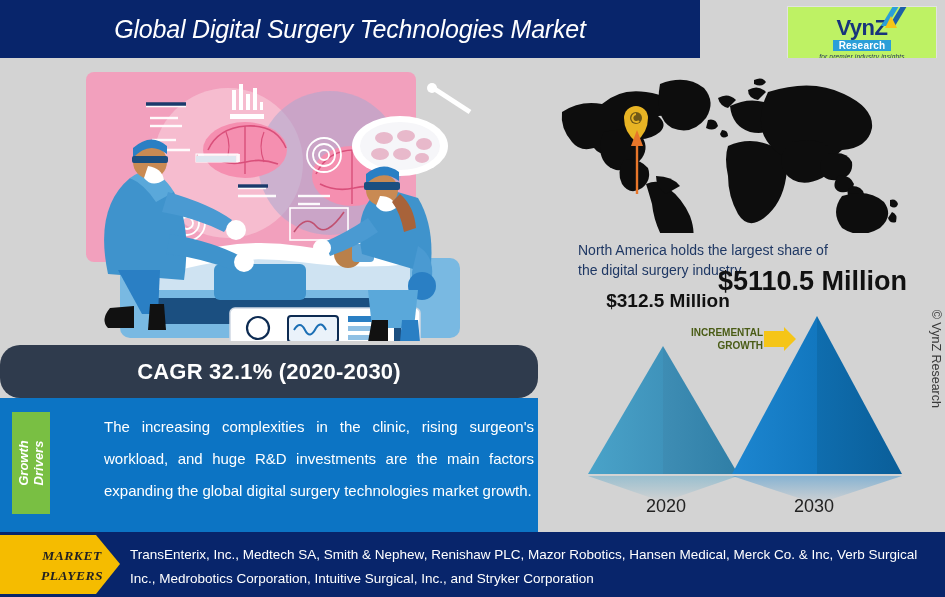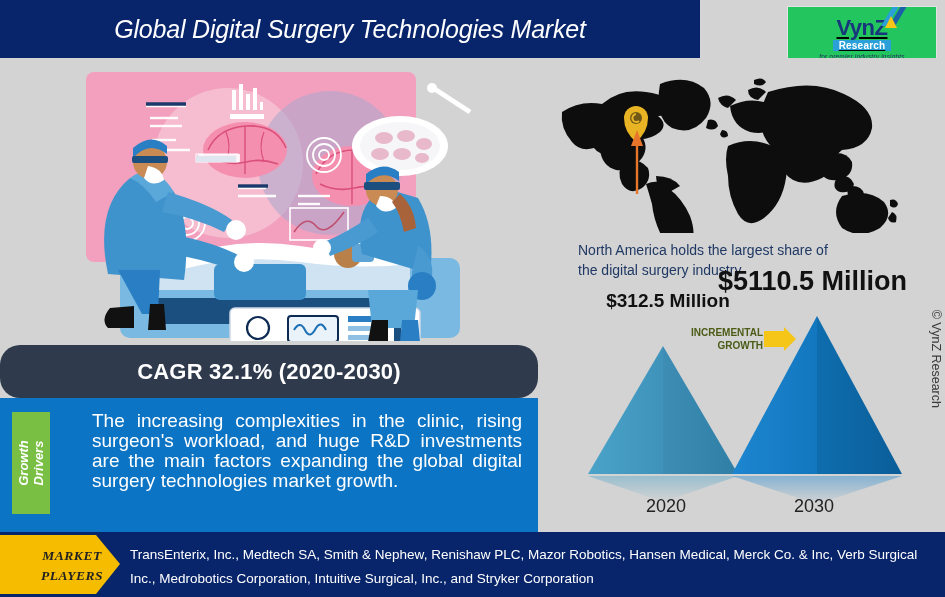--- a/index.html
+++ b/index.html
@@ -18,24 +18,23 @@
     background:#08256b;
   }
   .header-title{
     position:absolute;left:0;top:0;width:700px;height:58px;
     display:flex;align-items:center;justify-content:center;
     color:#ffffff;font-size:25px;font-weight:normal;font-style:italic;
     letter-spacing:-.2px;white-space:nowrap;
   }
   .logo-box{
     position:absolute;right:8px;top:6px;width:148px;height:58px;
-    background:#22c55e;border:1px solid #e2e2e2;
+    background:#bef264;border:1px solid #e2e2e2;
     display:flex;flex-direction:column;align-items:center;justify-content:center;
     overflow:hidden;
-    text-decoration:underline;
   }
   .logo-row{position:relative;display:flex;align-items:flex-end;height:27px;}
   .logo-word{
     font-size:22px;font-weight:bold;color:#17347c;letter-spacing:-.5px;line-height:22px;
   }
   .logo-arrow{position:absolute;right:-20px;top:-8px;width:30px;height:26px;}
   .logo-research{
     background:#2a9fd8;color:#ffffff;font-size:10px;font-weight:bold;
     padding:0px 6px;letter-spacing:.2px;margin-top:1px;text-align:center;
   }
@@ -64,22 +63,22 @@
   .drivers-badge{
     position:absolute;left:12px;top:14px;width:38px;height:102px;
     background:#79bf43;display:flex;align-items:center;justify-content:center;
   }
   .drivers-badge-inner{
     transform:rotate(-90deg);white-space:nowrap;
     color:#ffffff;font-size:13px;font-weight:bold;font-style:italic;
     text-align:center;line-height:15px;
   }
   .drivers-text{
-    position:absolute;left:92px;top:13px;width:430px;
-    color:#ffffff;font-size:19px;line-height:20px;
+    position:absolute;left:104px;top:13px;width:430px;
+    color:#ffffff;font-size:15px;line-height:32px;
     text-align:justify;
   }
 
   
   .map-panel{
     position:absolute;left:538px;top:58px;width:407px;height:474px;background:#d3d3d3;
   }
   .map-wrap{position:absolute;left:14px;top:10px;width:370px;height:165px;}
   .map-caption{
     position:absolute;left:40px;top:182px;width:352px;

